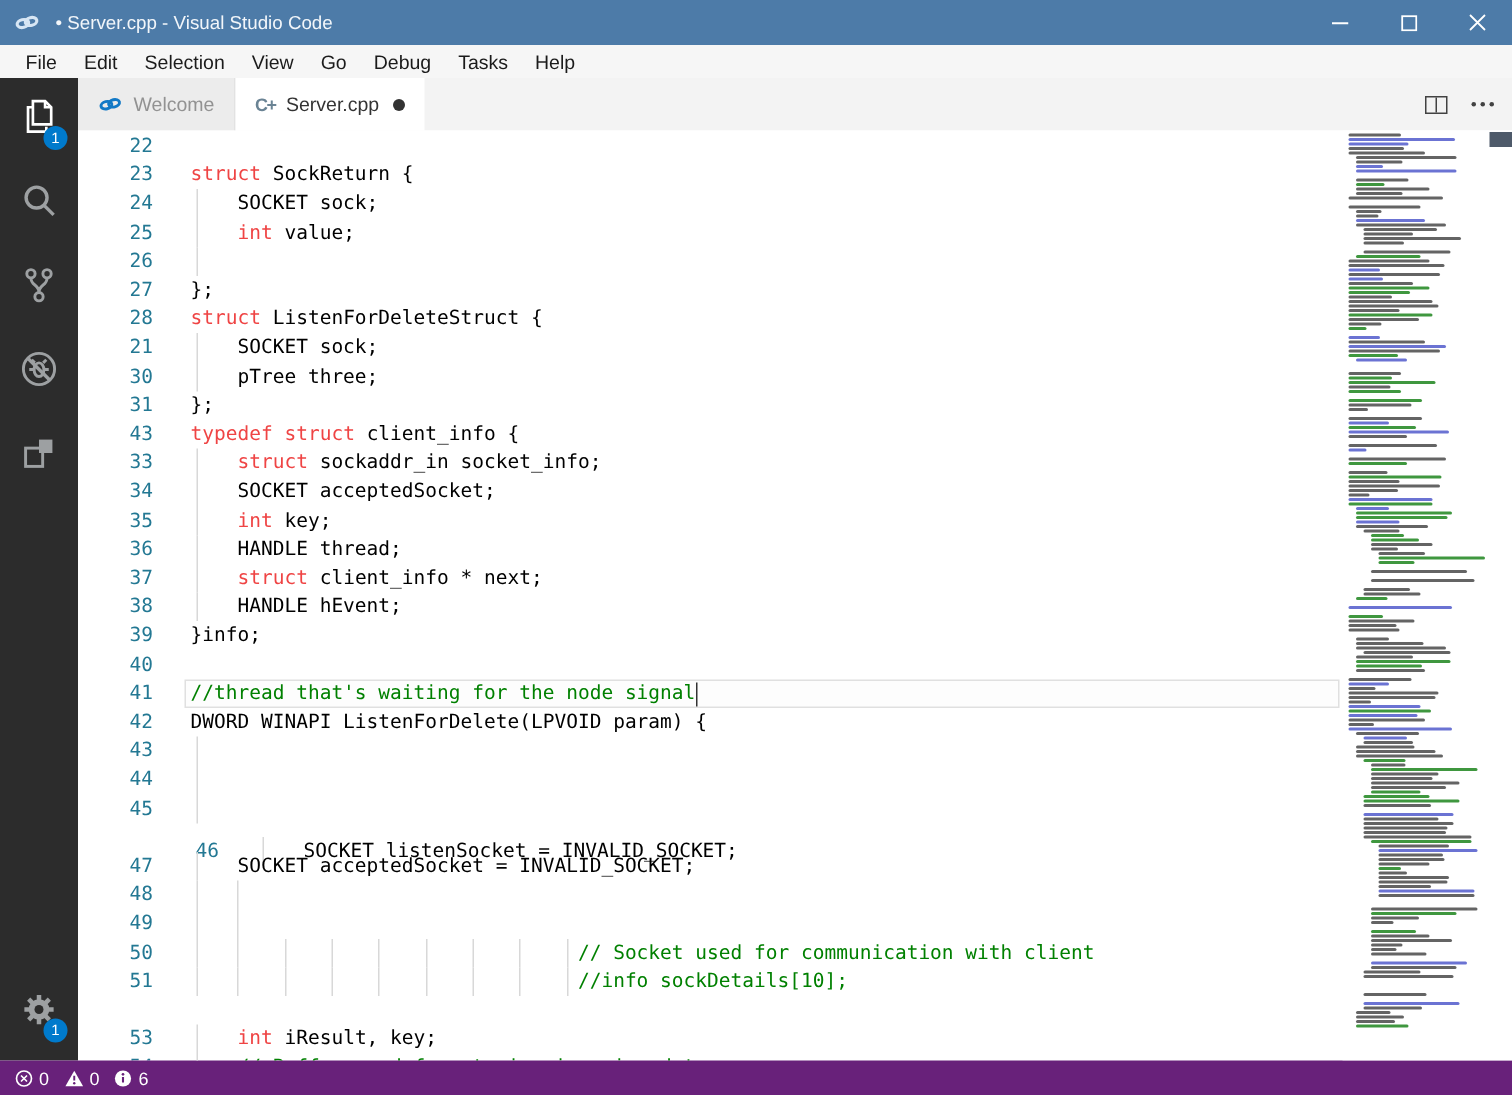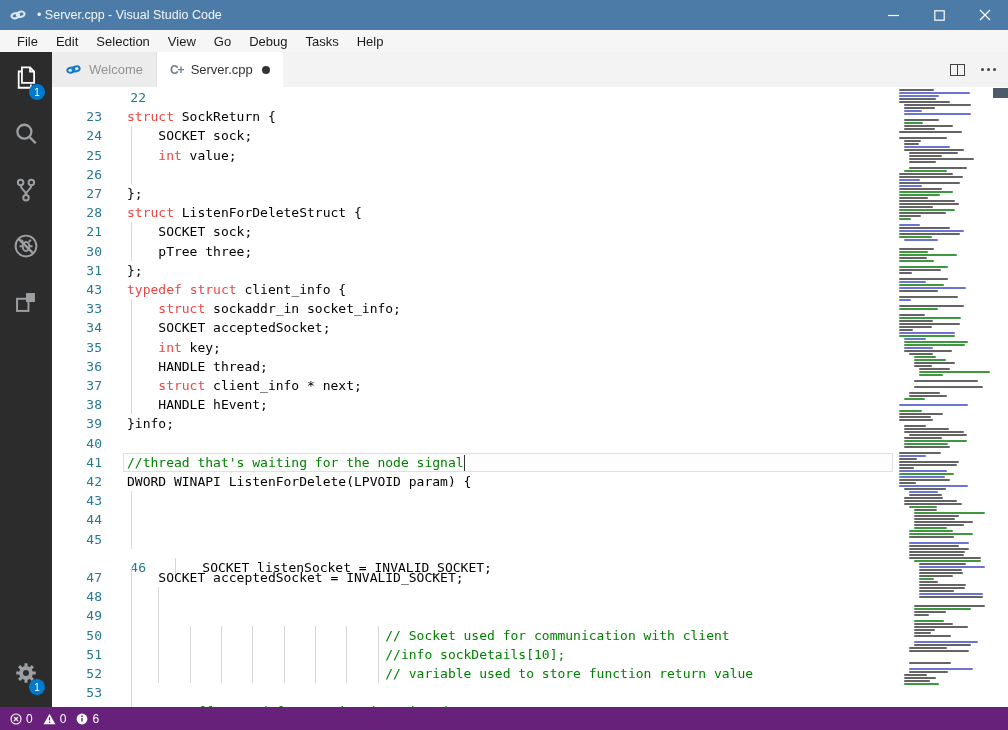--- a/index.html
+++ b/index.html
@@ -204,21 +204,21 @@
       <span class="dots">
           <i></i>
           <i></i>
           <i></i>
         </span>
     </div>
   </div>
 
   <div class="editor">
     <div class="lines" id="code-lines">
-        <div class="line" style="top: 1px; margin-left: 44px;">
+        <div class="line" style="top: 1px;">
           <span class="ln">22</span>
           <span class="codetxt"></span>
         </div>
         <div class="line" style="top: 20.2px;">
           <span class="ln">23</span>
           <span class="codetxt"><span class="k">struct</span><span> SockReturn {</span></span>
         </div>
         <div class="line" style="top: 39.4px;">
           <span class="guide" style="left: 78.915px;"></span>
           <span class="ln">24</span>
@@ -363,36 +363,24 @@
           <span class="guide" style="left: 137.64px;"></span>
           <span class="guide" style="left: 168.96px;"></span>
           <span class="guide" style="left: 200.28px;"></span>
           <span class="guide" style="left: 231.6px;"></span>
           <span class="guide" style="left: 262.92px;"></span>
           <span class="guide" style="left: 294.24px;"></span>
           <span class="guide" style="left: 325.56px;"></span>
           <span class="ln">51</span>
           <span class="codetxt">                                 <span class="c">//info sockDetails[10];</span></span>
         </div>
-        <div class="line" style="top: 577px;">
-          <span class="guide" style="left: 78.915px;"></span>
-          <span class="guide" style="left: 106.32px;"></span>
-          <span class="guide" style="left: 137.64px;"></span>
-          <span class="guide" style="left: 168.96px;"></span>
-          <span class="guide" style="left: 200.28px;"></span>
-          <span class="guide" style="left: 231.6px;"></span>
-          <span class="guide" style="left: 262.92px;"></span>
-          <span class="guide" style="left: 294.24px;"></span>
-          <span class="guide" style="left: 325.56px;"></span>
-          <span class="ln">52</span>
-          <span class="codetxt">                                 <span class="c">// variable used to store function return value</span></span>
-        </div>
         <div class="line" style="top: 596.2px;">
           <span class="guide" style="left: 78.915px;"></span>
           <span class="ln">53</span>
+          <span class="codetxt"><span>    </span><span class="k">int</span><span> iResult, key;</span></span>
         </div>
         <div class="line" style="top: 615.4px;">
           <span class="guide" style="left: 78.915px;"></span>
           <span class="ln">54</span>
           <span class="codetxt"><span>    </span><span class="c">// Buffer used for storing incoming data</span></span>
         </div>
       </div>
     <div class="minimap" id="minimap">
         <div class="mm-row" style="background: rgb(61, 61, 61); left: 4px; width: 34.6464px; top: 2px;"></div>
         <div class="mm-row" style="background: rgb(70, 80, 200); left: 4px; width: 70.7693px; top: 5px;"></div>

